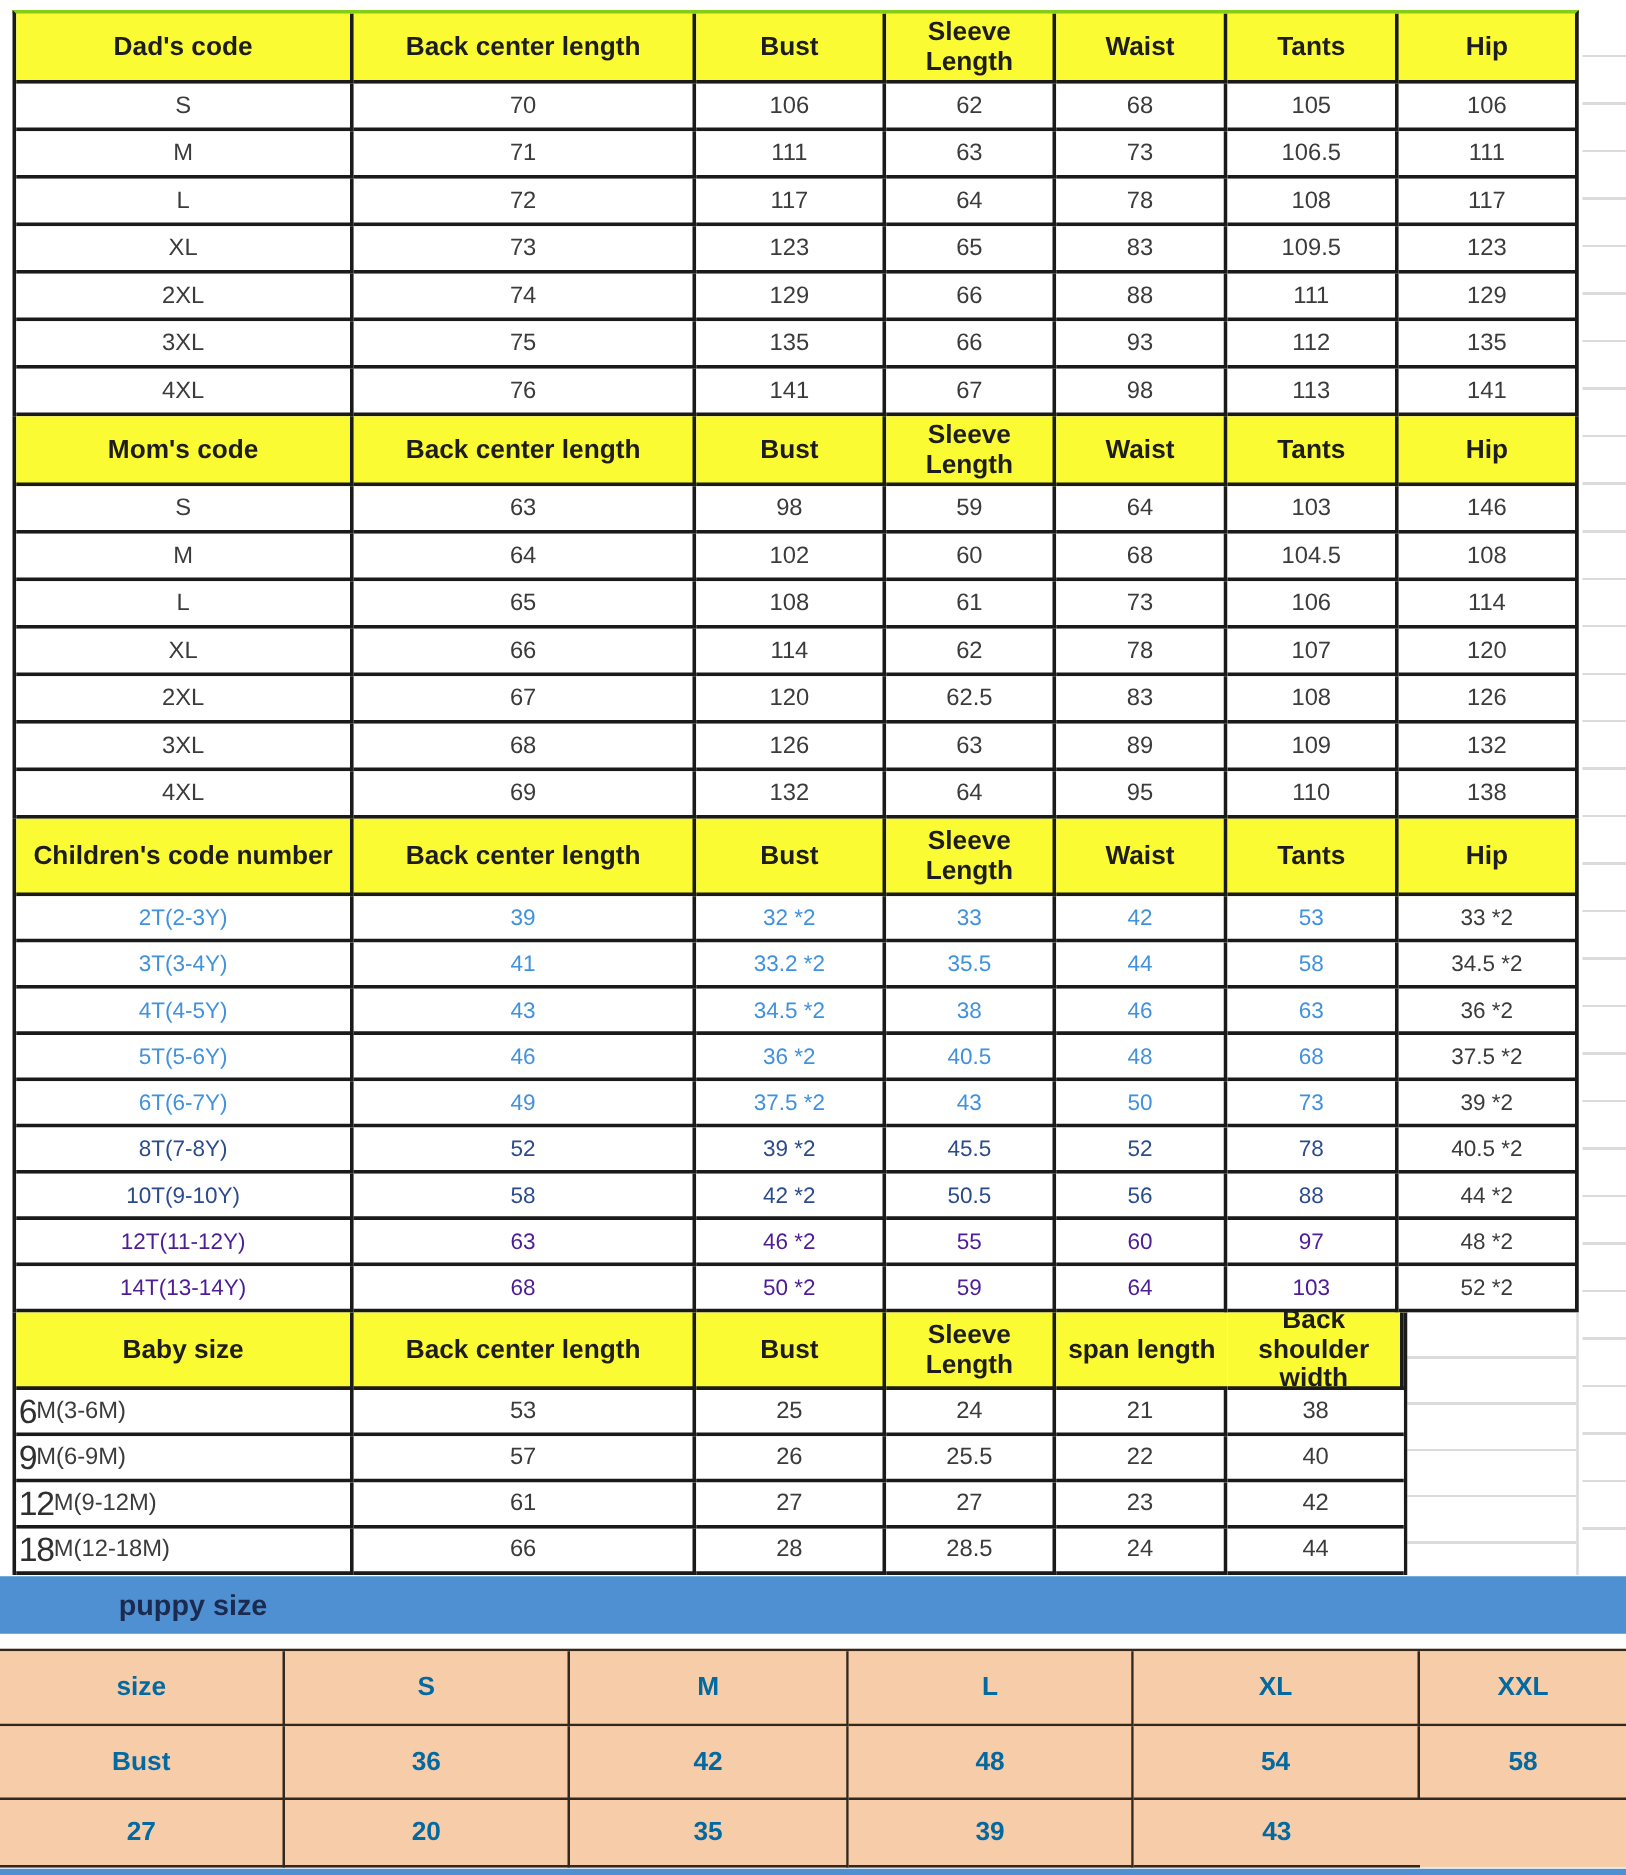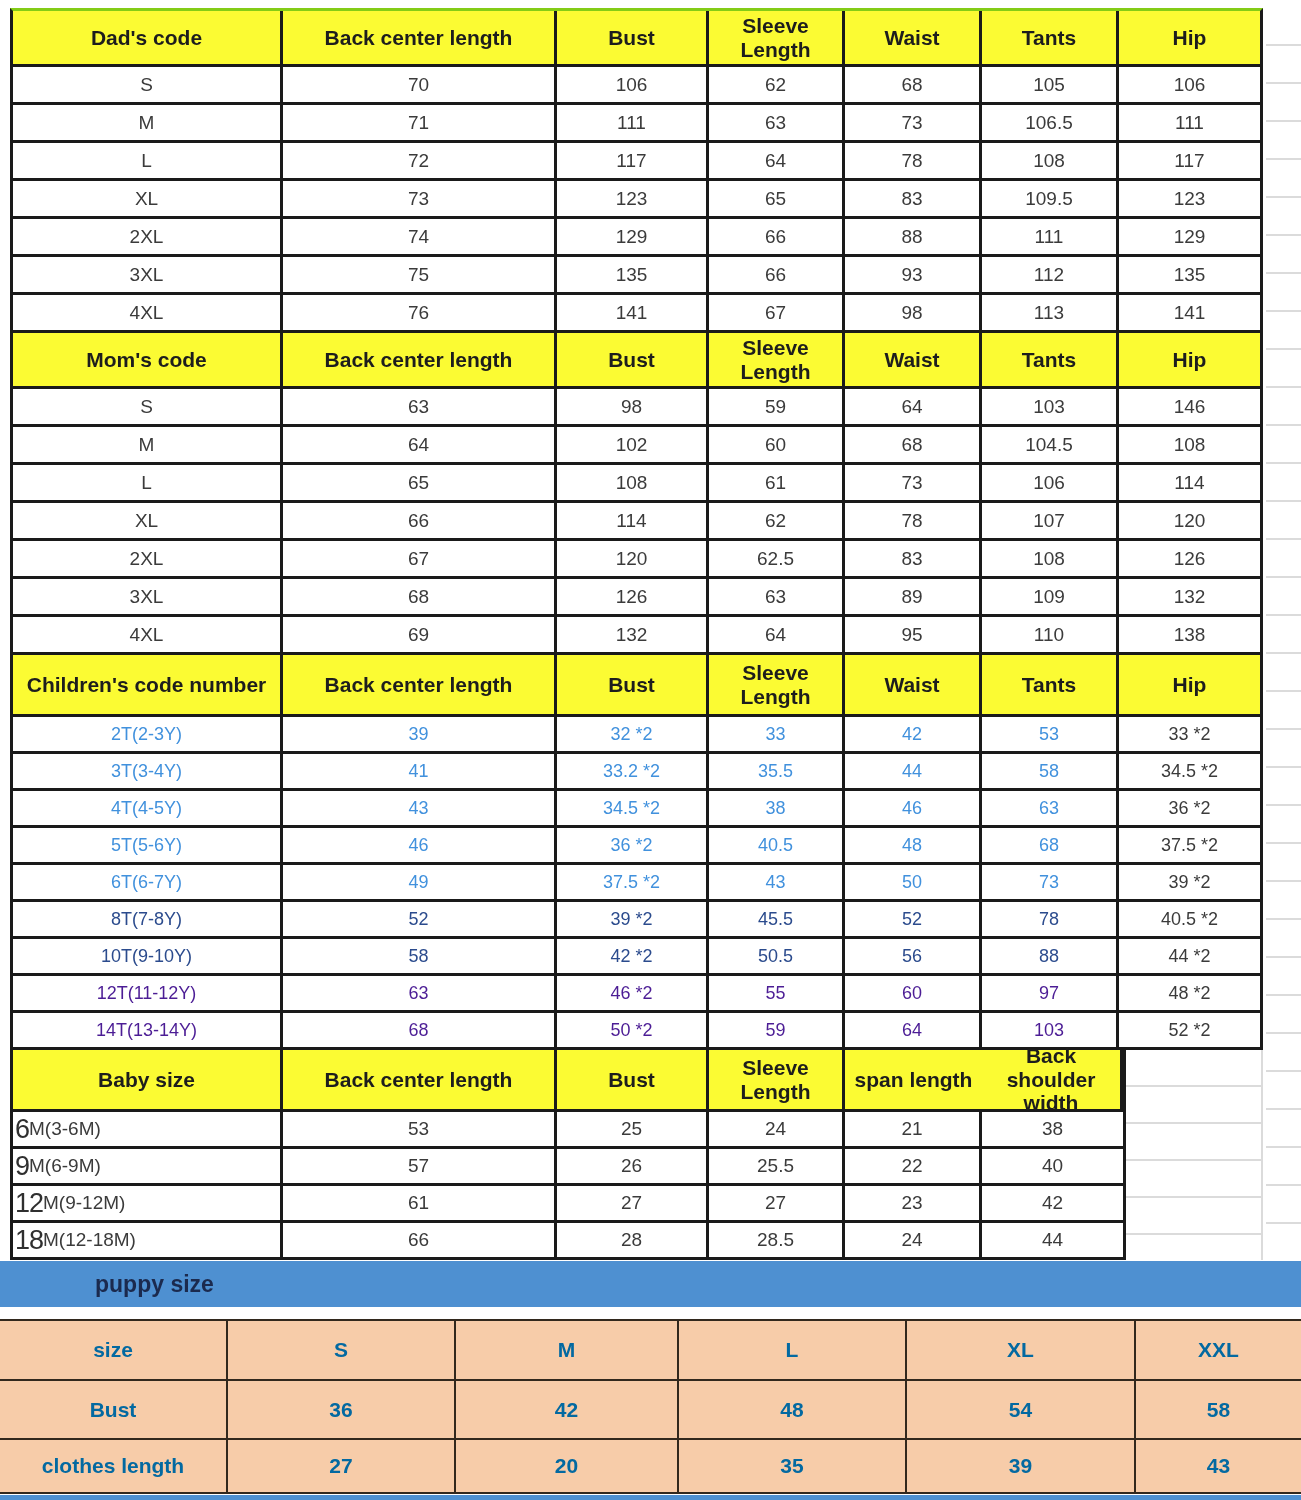--- a/index.html
+++ b/index.html
@@ -294,21 +294,20 @@
       <div class="p-cell pr0 p-val">M</div>
       <div class="p-cell pr0 p-val">L</div>
       <div class="p-cell pr0 p-val">XL</div>
       <div class="p-cell pr0 p-val lastcol">XXL</div>
       <div class="p-cell pr1 p-label">Bust</div>
       <div class="p-cell pr1 p-val">36</div>
       <div class="p-cell pr1 p-val">42</div>
       <div class="p-cell pr1 p-val">48</div>
       <div class="p-cell pr1 p-val">54</div>
       <div class="p-cell pr1 p-val lastcol">58</div>
-      <div class="p-cell pr2 p-label">clothes length</div>
       <div class="p-cell pr2 p-val">27</div>
       <div class="p-cell pr2 p-val">20</div>
       <div class="p-cell pr2 p-val">35</div>
       <div class="p-cell pr2 p-val">39</div>
       <div class="p-cell pr2 p-val lastcol">43</div>
     </div>
   <div class="bottom-strip"></div>
 </div>
 
 </body></html>

